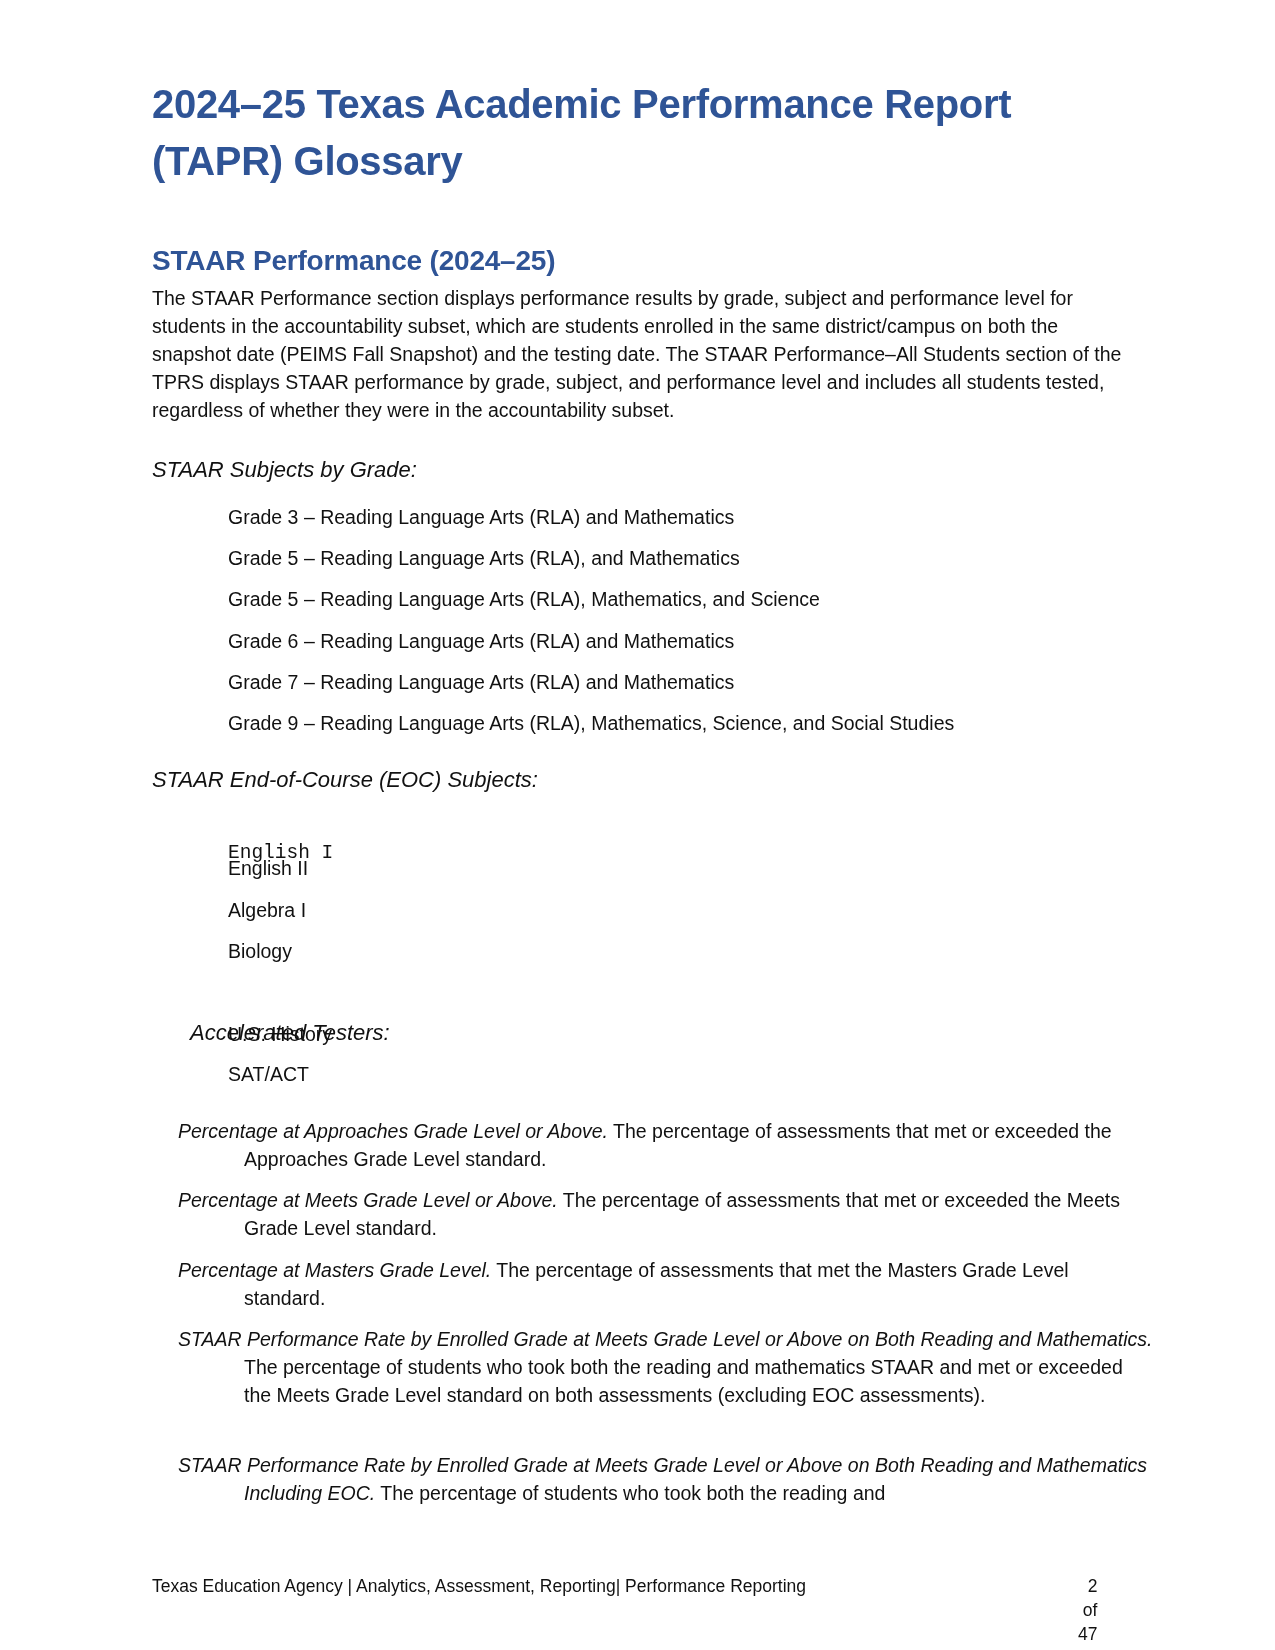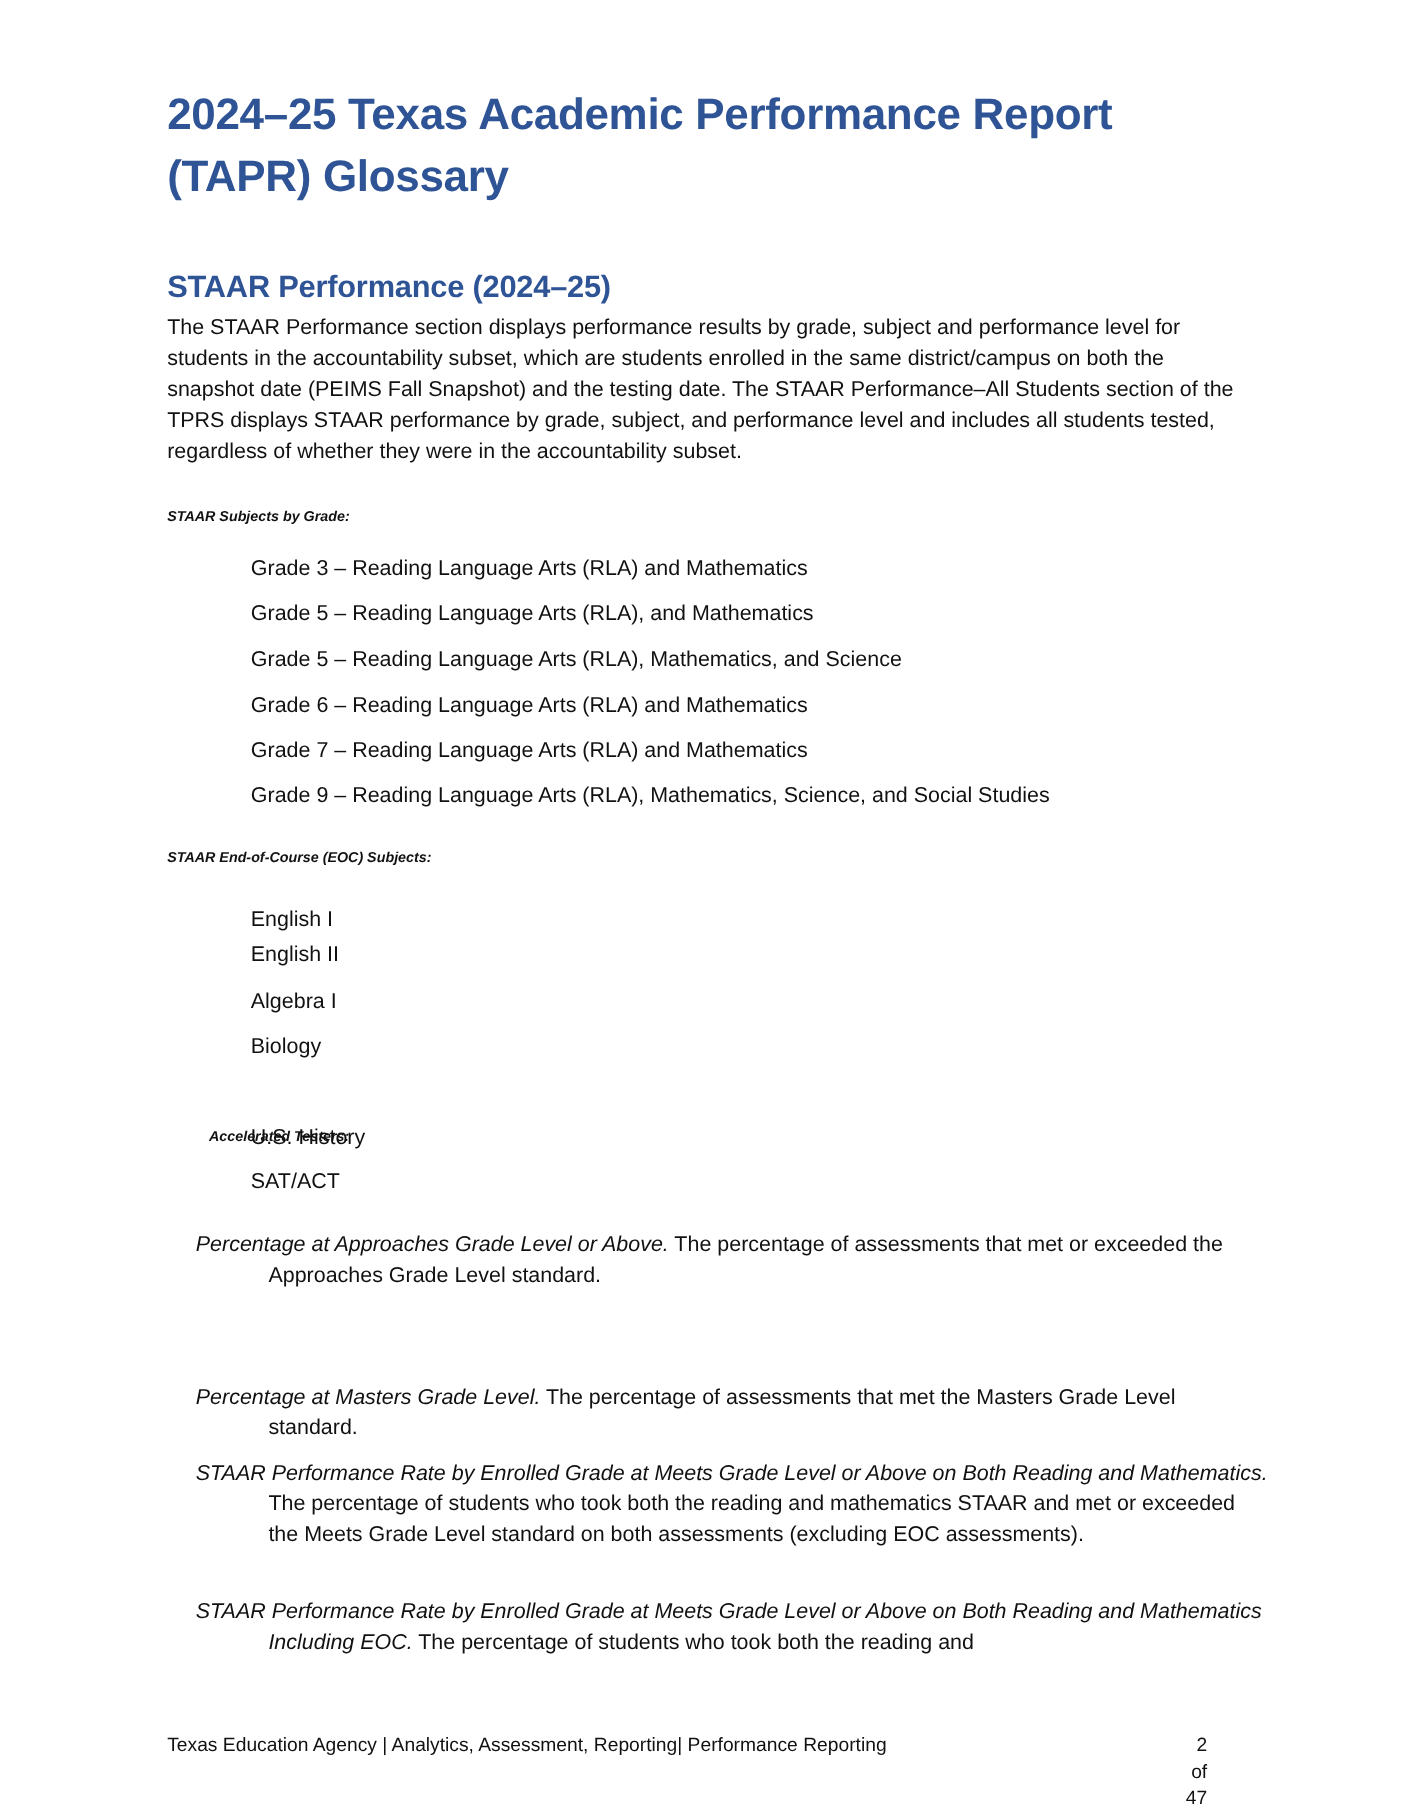--- a/index.html
+++ b/index.html
@@ -18,21 +18,21 @@
     .h2 {
       position: absolute; left: 152px; top: 243px;
       font-weight: bold; font-size: 28px; line-height: 36px; color: #2F5496; margin: 0;
       letter-spacing: -0.2px;
     }
     .intro {
       position: absolute; left: 152px; top: 284px; width: 985px;
       font-size: 19.5px; line-height: 28px; margin: 0;
     }
     .label-it {
-      position: absolute; font-style: italic; font-size: 13px; line-height: 28px; margin: 0; font-weight: bold;
+      position: absolute; font-style: italic; font-size: 22px; line-height: 28px; margin: 0;
     }
     .list-item {
       position: absolute; left: 228px; font-size: 19.5px; line-height: 28px; margin: 0;
     }
     .def {
       position: absolute; left: 162px; width: 975px;
       font-size: 19.5px; line-height: 28px; margin: 16px;
       padding-left: 66px; text-indent: -66px; box-sizing: border-box;
     }
     .def .term { font-style: italic; }
@@ -58,32 +58,33 @@
 
   <p class="list-item" style="top:503px;">Grade 3 – Reading Language Arts (RLA) and Mathematics</p>
   <p class="list-item" style="top:544px;">Grade 5 – Reading Language Arts (RLA), and Mathematics</p>
   <p class="list-item" style="top:585px;">Grade 5 – Reading Language Arts (RLA), Mathematics, and Science</p>
   <p class="list-item" style="top:627px;">Grade 6 – Reading Language Arts (RLA) and Mathematics</p>
   <p class="list-item" style="top:668px;">Grade 7 – Reading Language Arts (RLA) and Mathematics</p>
   <p class="list-item" style="top:709px;">Grade 9 – Reading Language Arts (RLA), Mathematics, Science, and Social Studies</p>
 
   <p class="label-it" style="left:152px; top:766px;">STAAR End-of-Course (EOC) Subjects:</p>
 
-  <p class="list-item" style="top:822px;">English I</p>
+  <p class="list-item" style="top:839px;font-family:Liberation Mono, monospace;">English I</p>
   <p class="list-item" style="top:854px;">English II</p>
   <p class="list-item" style="top:896px;">Algebra I</p>
   <p class="list-item" style="top:937px;">Biology</p>
   <p class="list-item" style="top:978px;margin-top:42px;">U.S. History</p>
 
   <p class="label-it" style="left:190px; top:1019px;">Accelerated Testers:</p>
 
   <p class="list-item" style="top:1060px;">SAT/ACT</p>
 
   <p class="def" style="top:1101px;"><span class="term">Percentage at Approaches Grade Level or Above.</span><span> The percentage of assessments that met or exceeded the Approaches Grade Level standard.</span></p>
 
+  <p class="def" style="top:1170px;"><span class="term">Percentage at Meets Grade Level or Above.</span><span> The percentage of assessments that met or exceeded the Meets Grade Level standard.</span></p>
 
   <p class="def" style="top:1240px;"><span class="term">Percentage at Masters Grade Level.</span><span> The percentage of assessments that met the Masters Grade Level standard.</span></p>
 
   <p class="def" style="top:1309px;"><span class="term">STAAR Performance Rate by Enrolled Grade at Meets Grade Level or Above on Both Reading and Mathematics.</span><span> The percentage of students who took both the reading and mathematics STAAR and met or exceeded the Meets Grade Level standard on both assessments (excluding EOC assessments).</span></p>
 
   <p class="def" style="top:1435px;"><span class="term">STAAR Performance Rate by Enrolled Grade at Meets Grade Level or Above on Both Reading and Mathematics Including EOC.</span><span> The percentage of students who took both the reading and</span></p>
 
   <div class="footer-left">Texas Education Agency | Analytics, Assessment, Reporting| Performance Reporting</div>
   <div class="footer-right">2 of 47</div>
 

